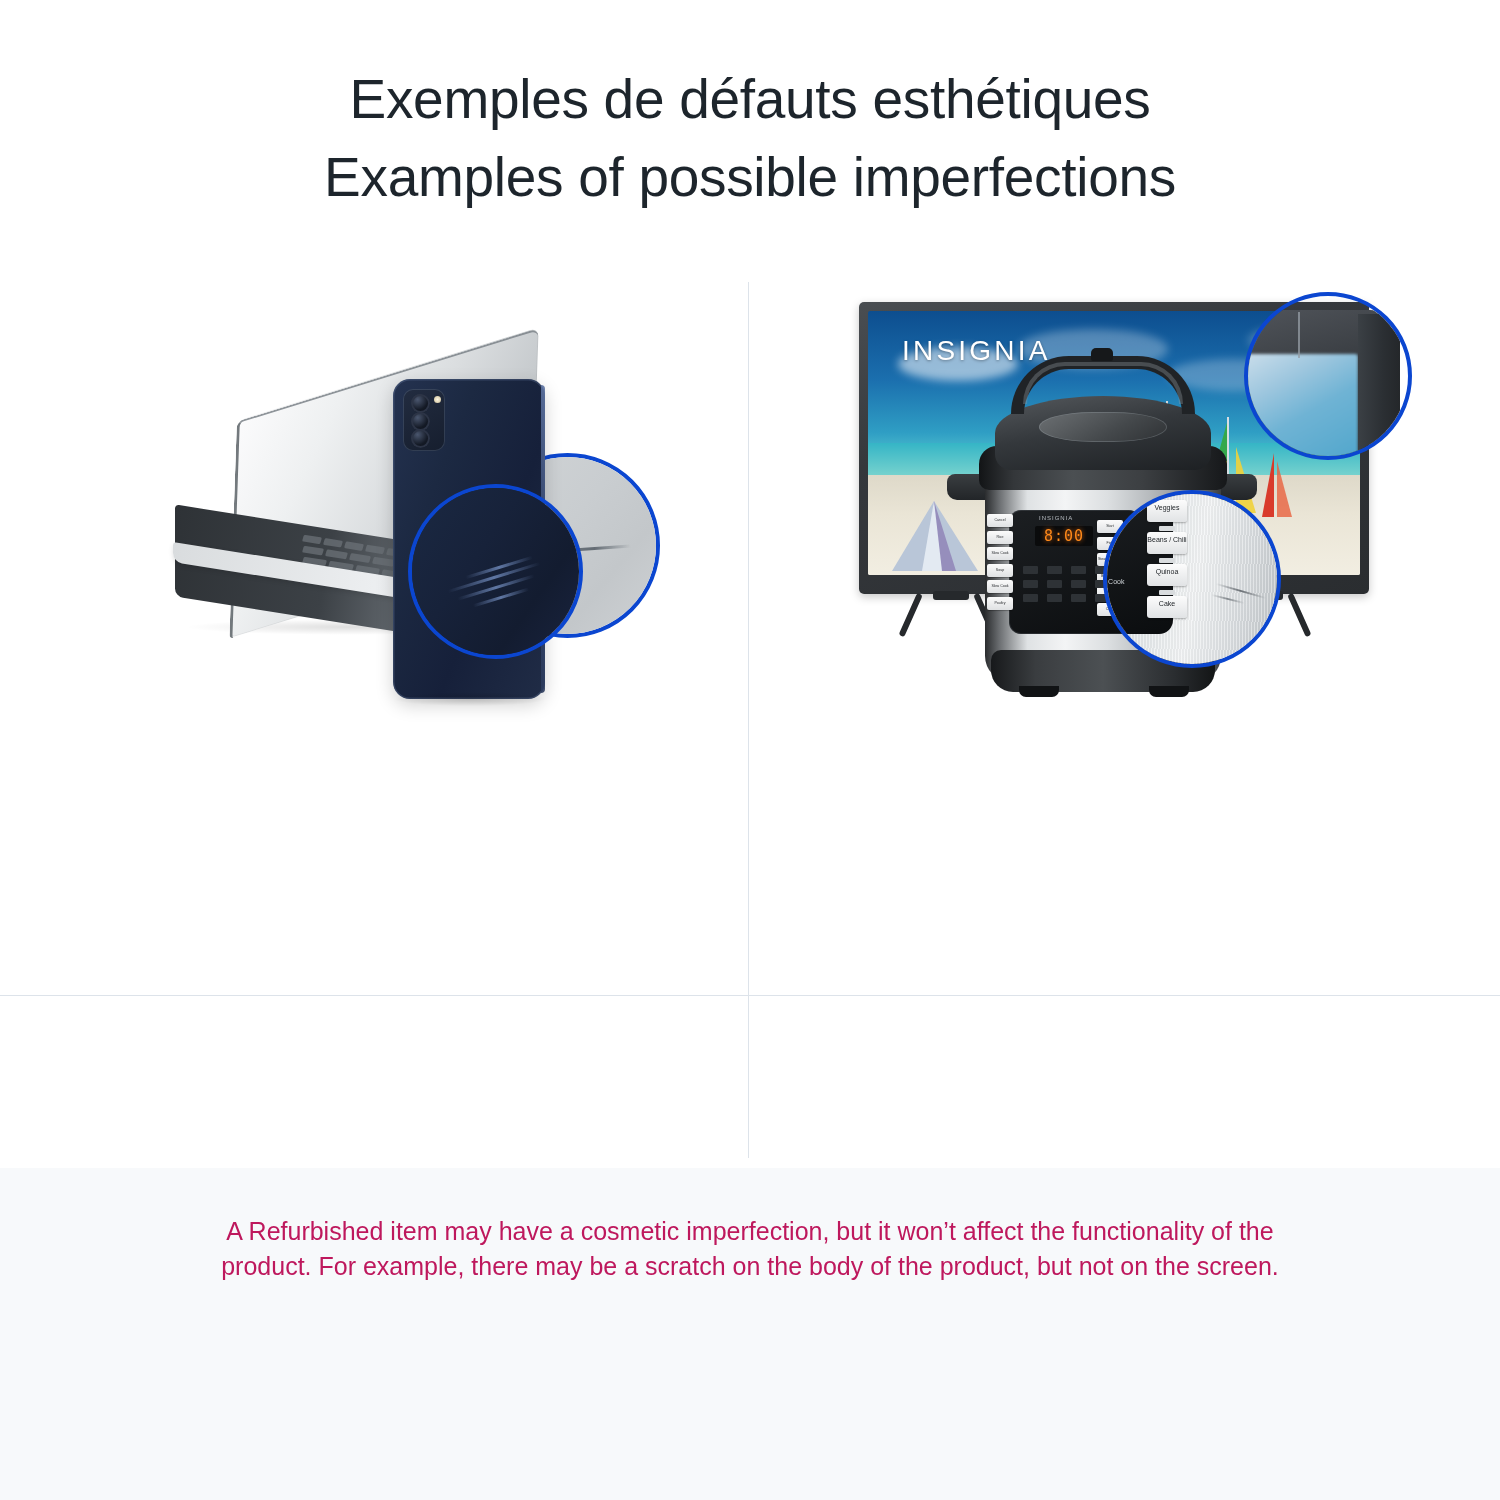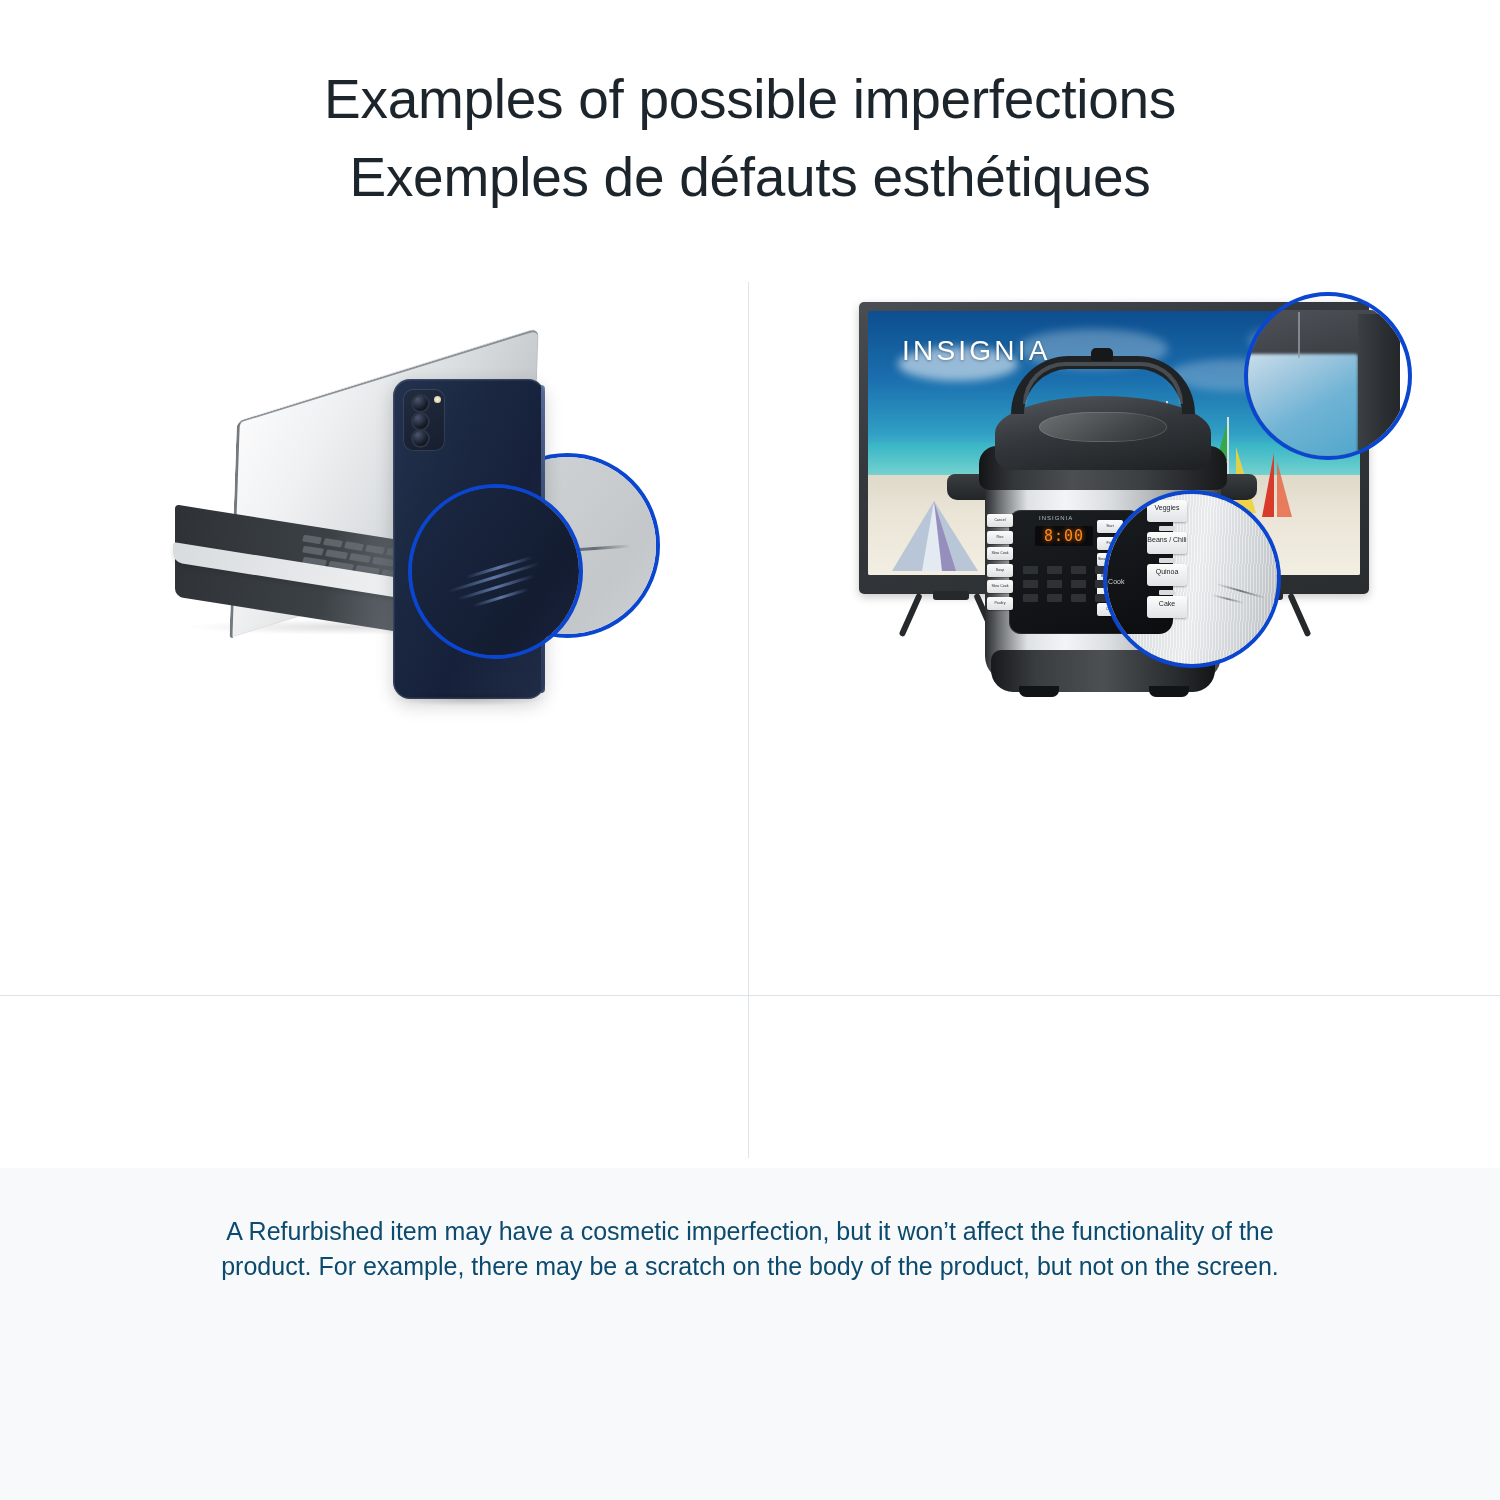--- a/index.html
+++ b/index.html
@@ -301,32 +301,32 @@
   }
 
   
   .footer {
     position:absolute; left:0; top:1168px; width:1500px; height:332px;
     background:#f7f9fb;
     padding:46px 180px 0 180px;
     text-align:center;
   }
   .footer p {
-    font-size:25px; line-height:35px; color:#0c4a6e; font-weight:400;
+    font-size:25px; line-height:35px; color:#be185d; font-weight:400;
   }
   .footer p.fr { margin-top:30px; }
 </style>
 </head>
 <body>
 
 <div class="page">
 
   <div class="heading">
+    <div class="line">Exemples de défauts esthétiques</div>
     <div class="line">Examples of possible imperfections</div>
-    <div class="line">Exemples de défauts esthétiques</div>
   </div>
 
   <div class="grid">
     <div class="vdiv"></div>
     <div class="hdiv"></div>
 
     <div class="cell tl">
       <div class="stage">
         <div class="laptop">
           <div class="lap-shadow"></div>

